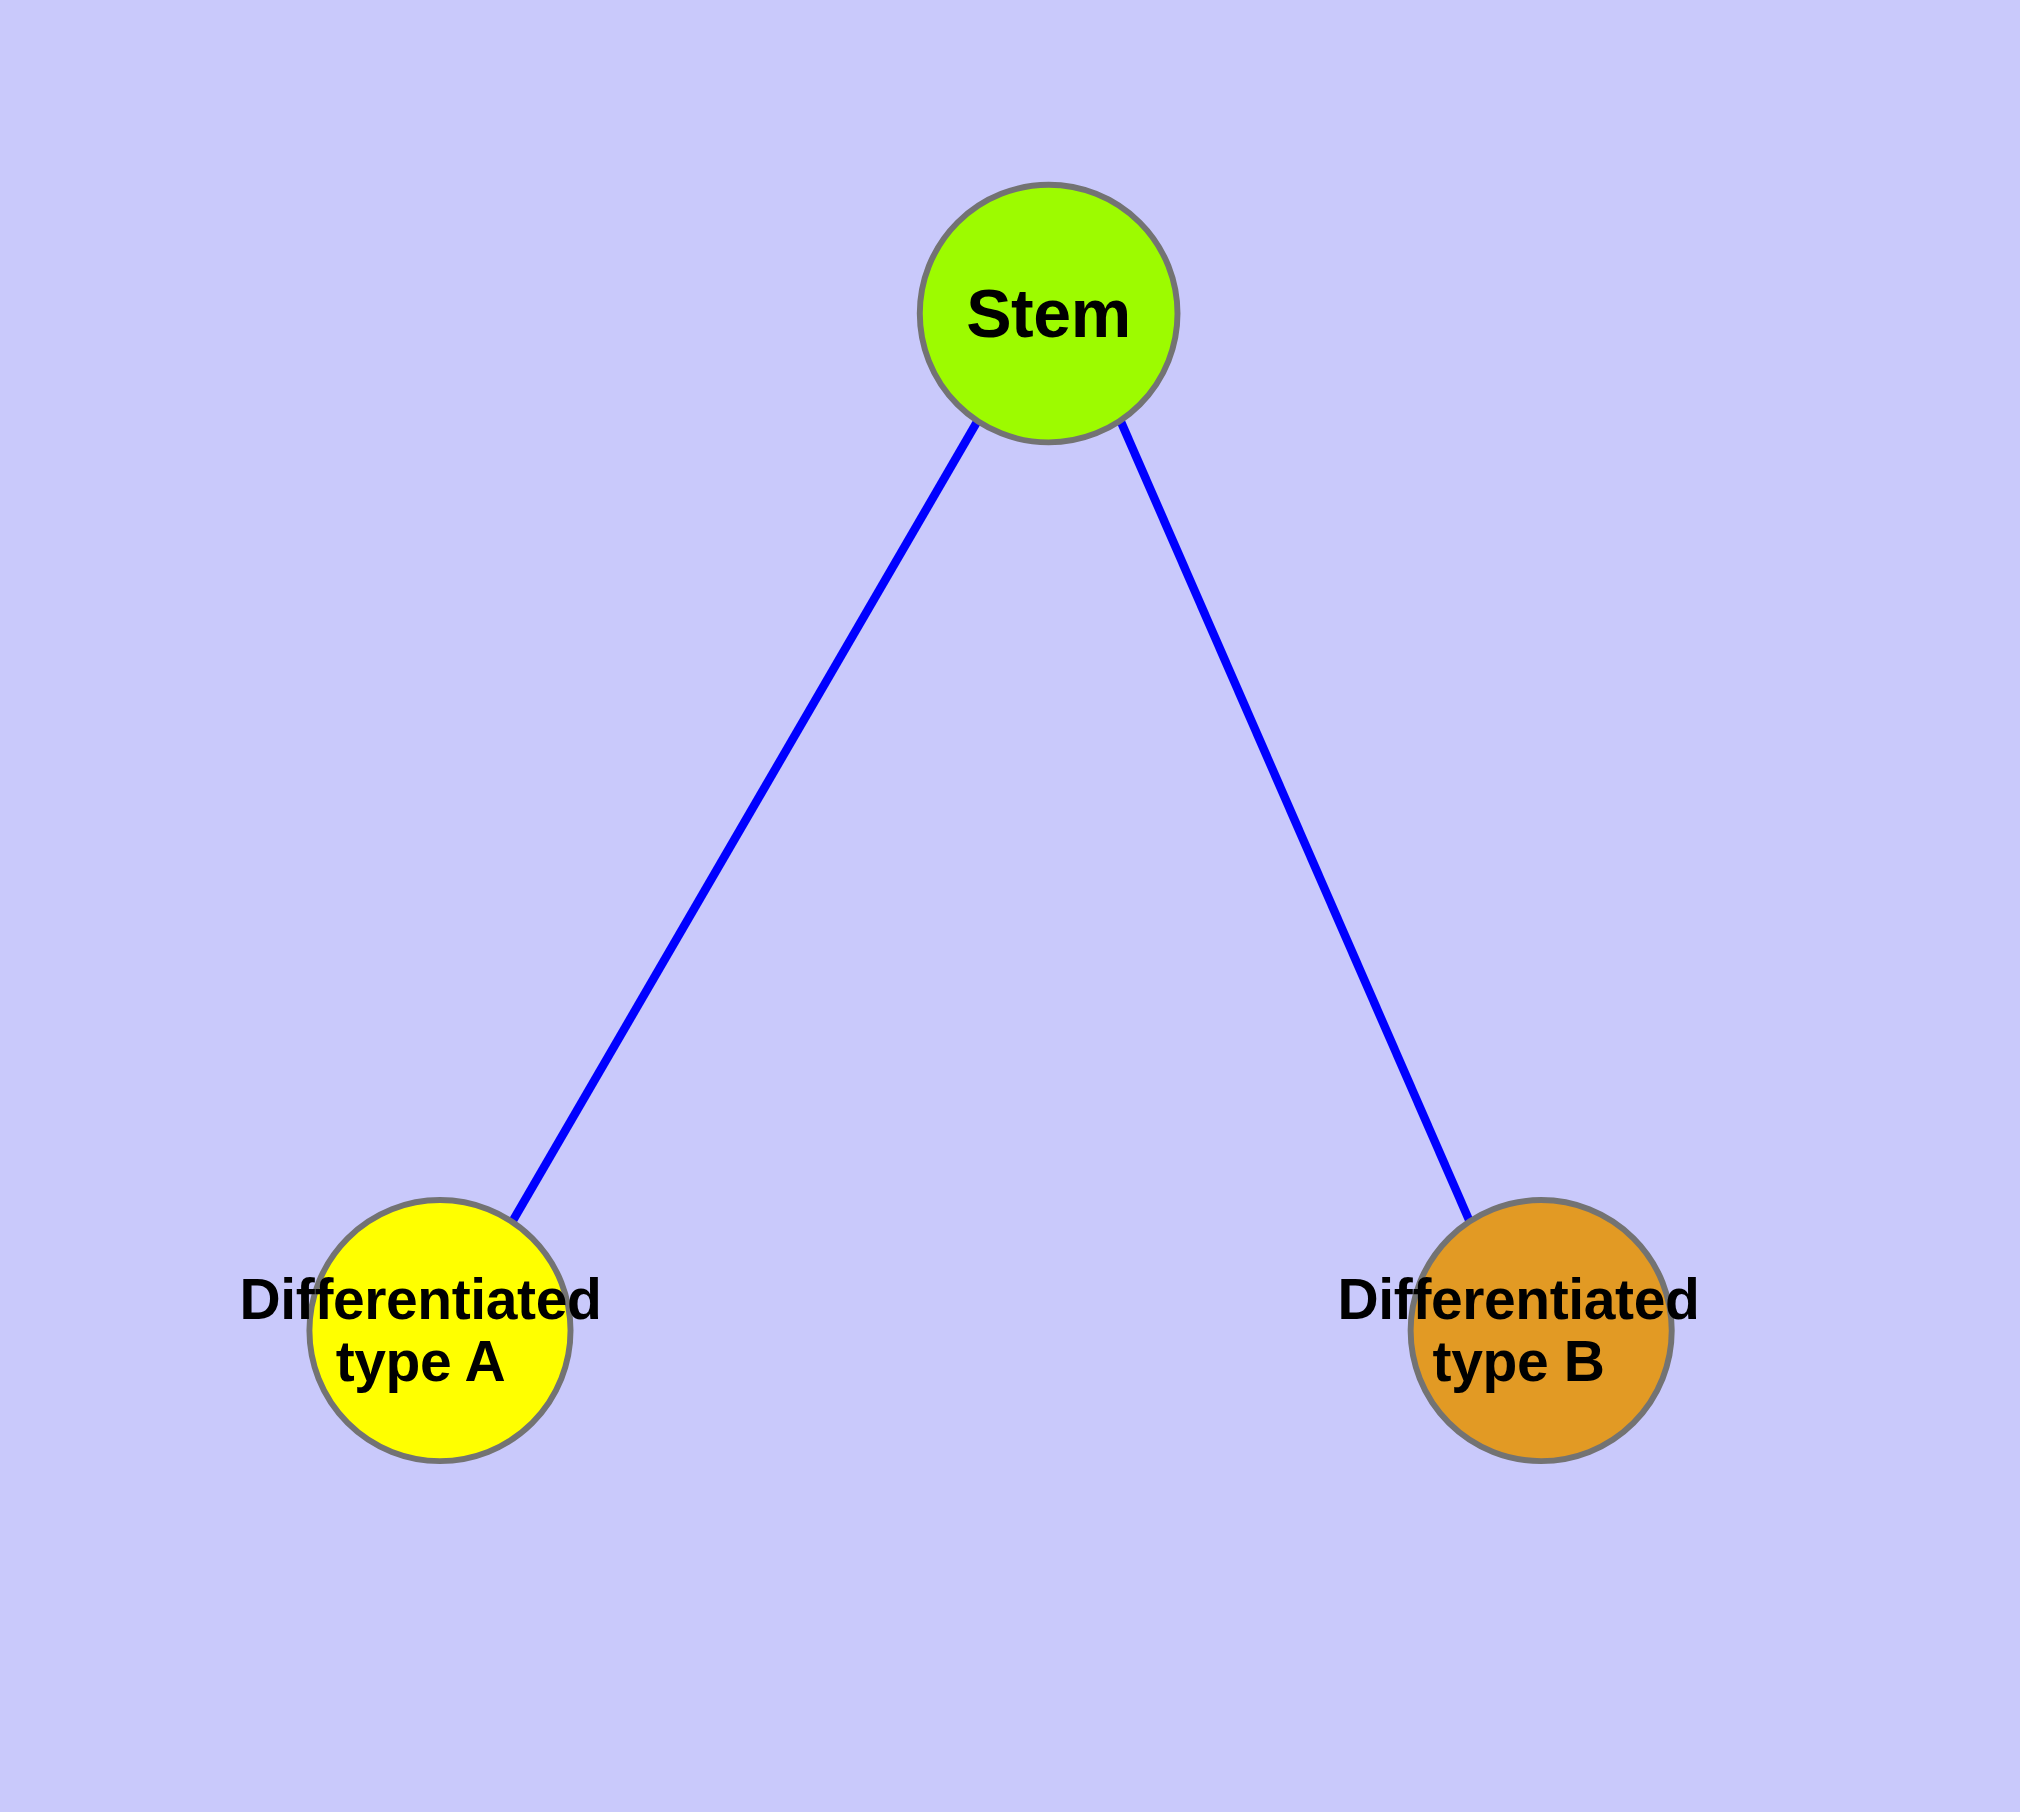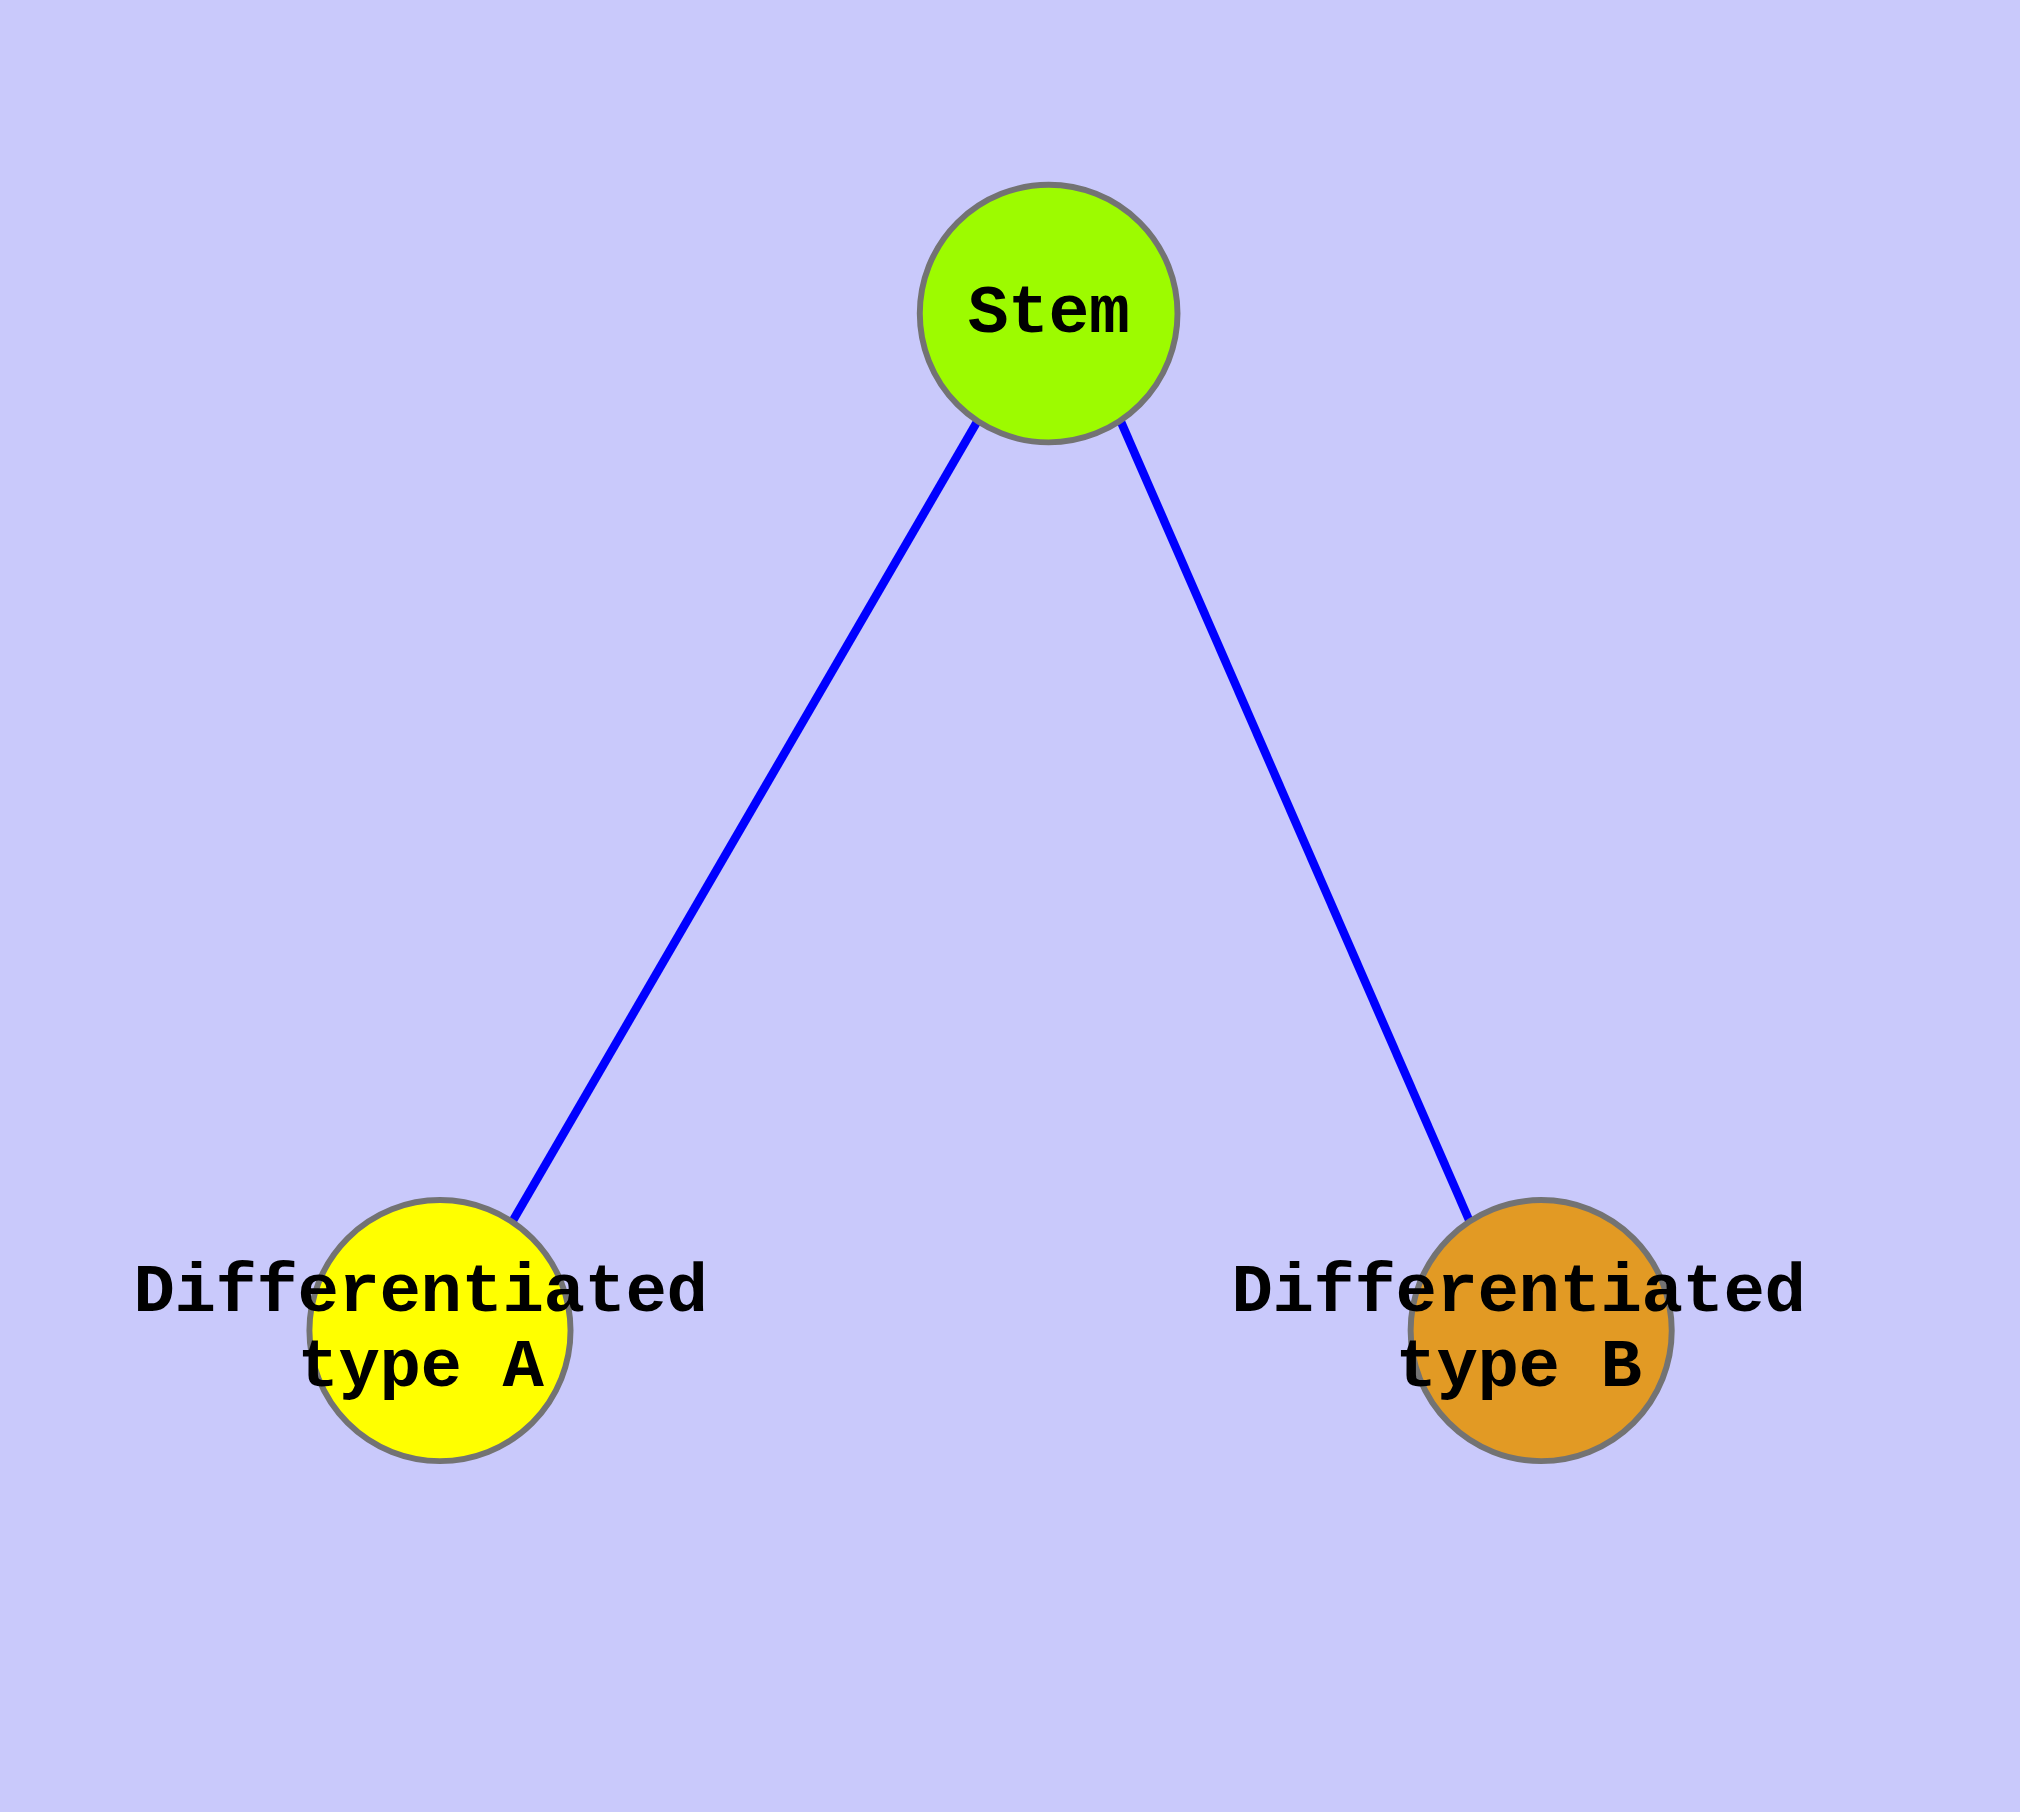--- a/index.html
+++ b/index.html
@@ -5,21 +5,21 @@
   html, body {
     margin: 0;
     padding: 0;
     background: #ffffff;
   }
   #stage {
     position: relative;
     width: 2021px;
     height: 1812px;
     overflow: hidden;
-    font-family: Liberation Mono, monospace;
+    font-family: Liberation Sans, sans-serif;
   }
   #canvas-bg {
     position: absolute;
     left: 0;
     top: 0;
     width: 2021px;
     height: 1812px;
   }
   svg.graph-layer {
     position: absolute;
@@ -36,21 +36,21 @@
     line-height: 1.08;
     white-space: pre;
     letter-spacing: -0.4px;
     pointer-events: none;
   }
   .label-stem {
     font-size: 68px;
     width: 509px;
   }
   .label-branch {
-    font-size: 69px;
+    font-size: 57px;
     width: 763px;
   }
 </style>
 </head>
 <body style="background: rgb(255, 255, 255);">
 
 <div id="stage" style="width: 2021px; height: 1812px;">
 
   <div id="canvas-bg" style="width: 2021px; height: 1812px; background: rgb(201, 201, 251);"></div>
 

